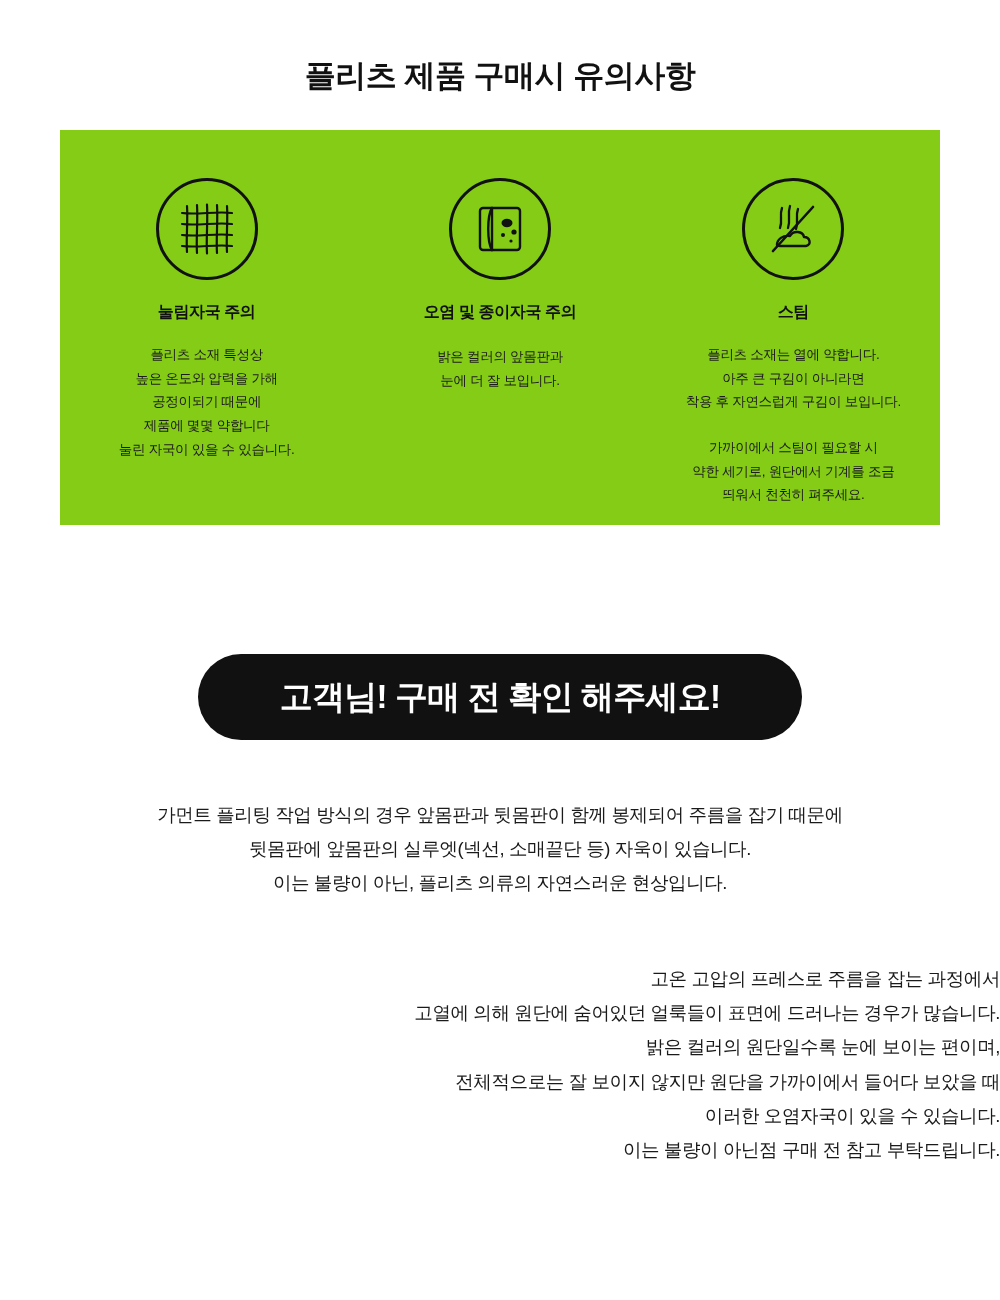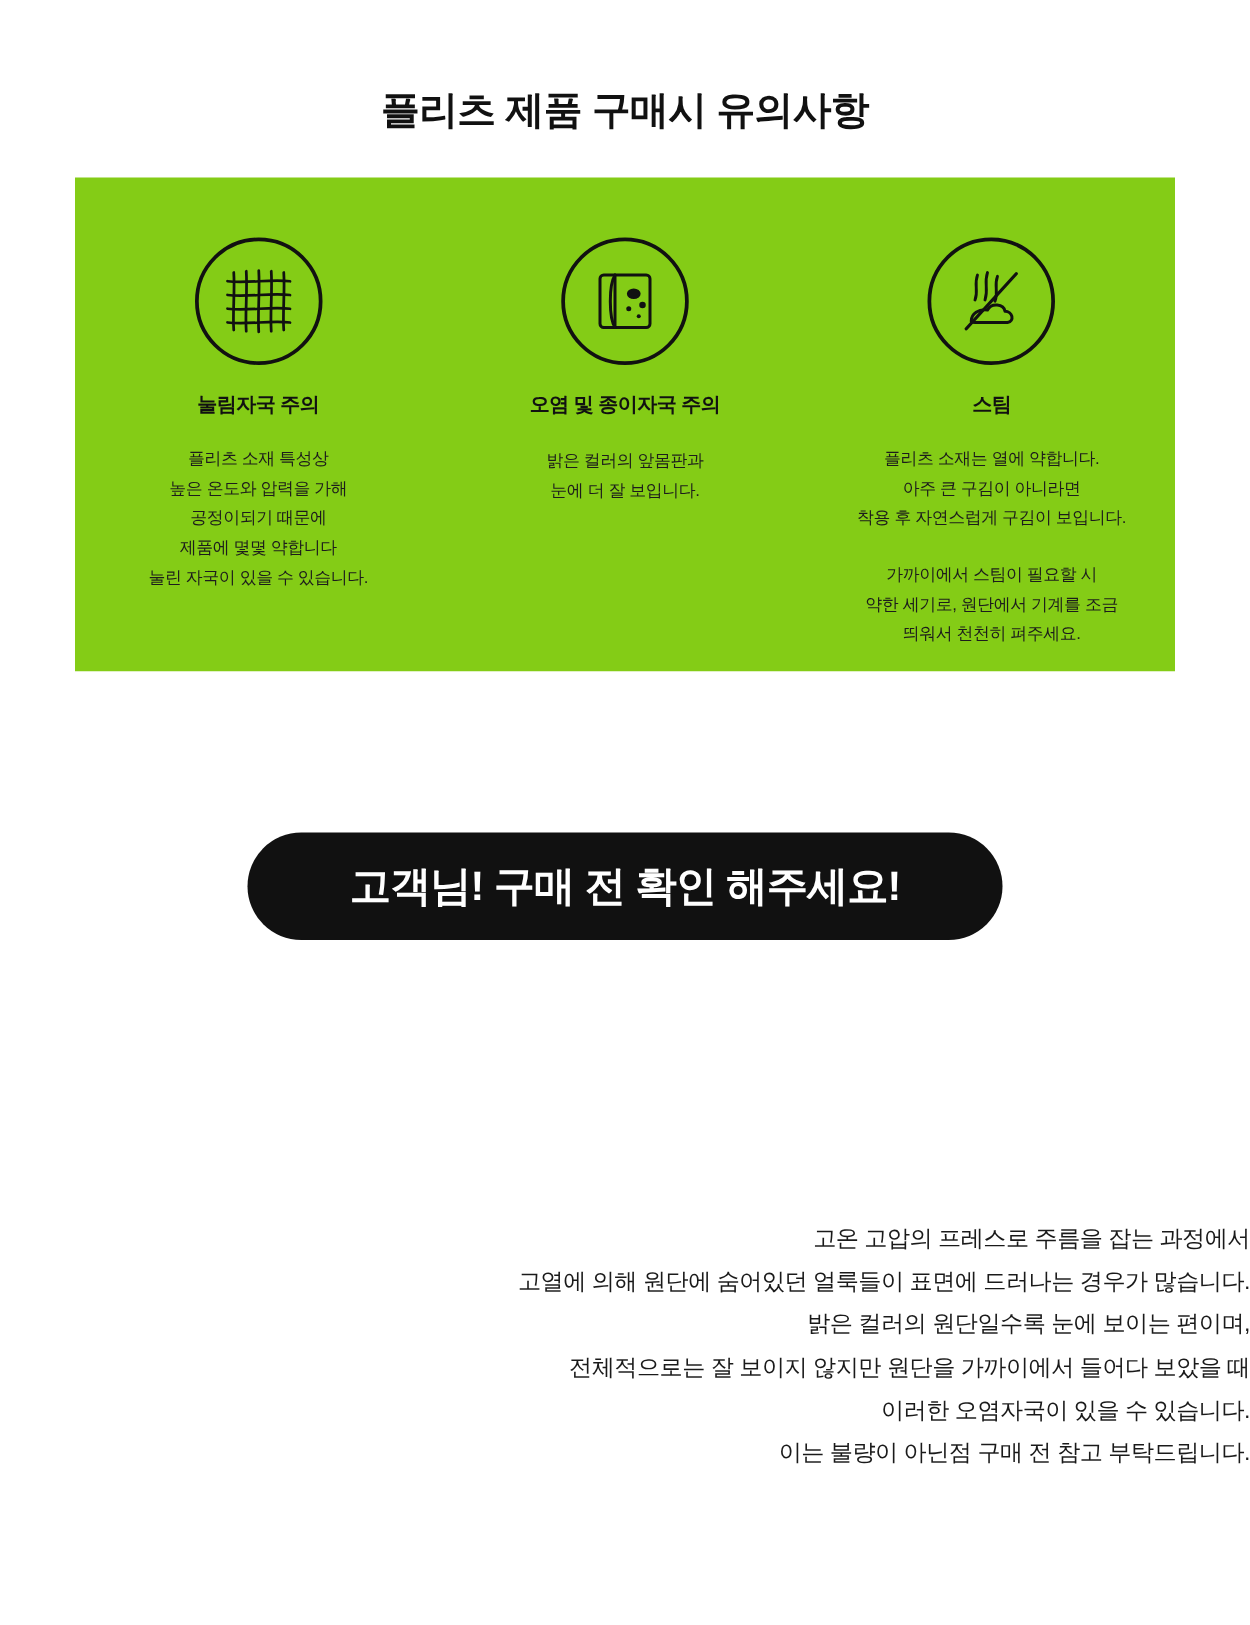--- a/index.html
+++ b/index.html
@@ -20,21 +20,21 @@
     width: 1000px;
     height: 1300px;
     position: relative;
   }
 
   .main-title {
     text-align: center;
     font-size: 31px;
     font-weight: bold;
     letter-spacing: -0.5px;
-    margin: 12px;
+    margin: 0;
     padding-top: 55px;
     color: #111111;
   }
 
   .gray-panel {
     position: absolute;
     left: 60px;
     top: 130px;
     width: 880px;
     height: 395px;
@@ -204,20 +204,23 @@
 띄워서 천천히 펴주세요.</div>
       </div>
 
     </div>
   </div>
 
   <div class="pill">
     <span class="pill-text">고객님! 구매 전 확인 해주세요!</span>
   </div>
 
+  <div class="para first">가먼트 플리팅 작업 방식의 경우 앞몸판과 뒷몸판이 함께 봉제되어 주름을 잡기 때문에
+뒷몸판에 앞몸판의 실루엣(넥선, 소매끝단 등) 자욱이 있습니다.
+이는 불량이 아닌, 플리츠 의류의 자연스러운 현상입니다.</div>
   <div class="para second">고온 고압의 프레스로 주름을 잡는 과정에서
 고열에 의해 원단에 숨어있던 얼룩들이 표면에 드러나는 경우가 많습니다.
 밝은 컬러의 원단일수록 눈에 보이는 편이며,
 전체적으로는 잘 보이지 않지만 원단을 가까이에서 들어다 보았을 때
 이러한 오염자국이 있을 수 있습니다.
 이는 불량이 아닌점 구매 전 참고 부탁드립니다.</div>
 
 </div>
 
 </body></html>

